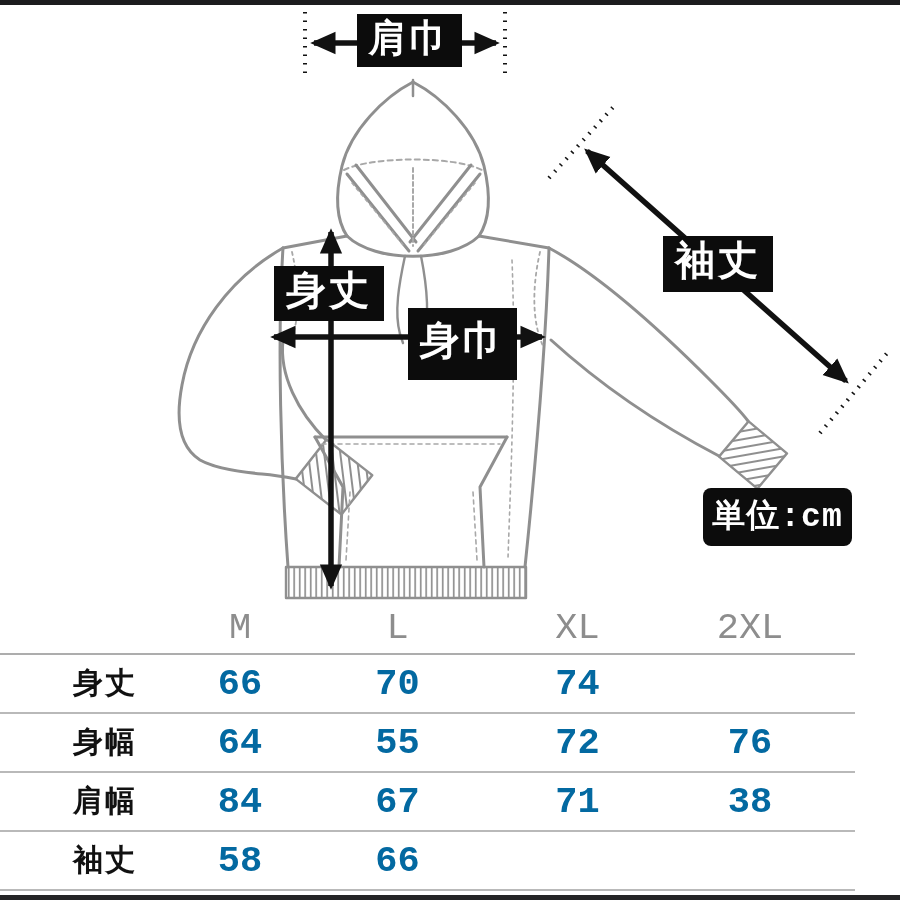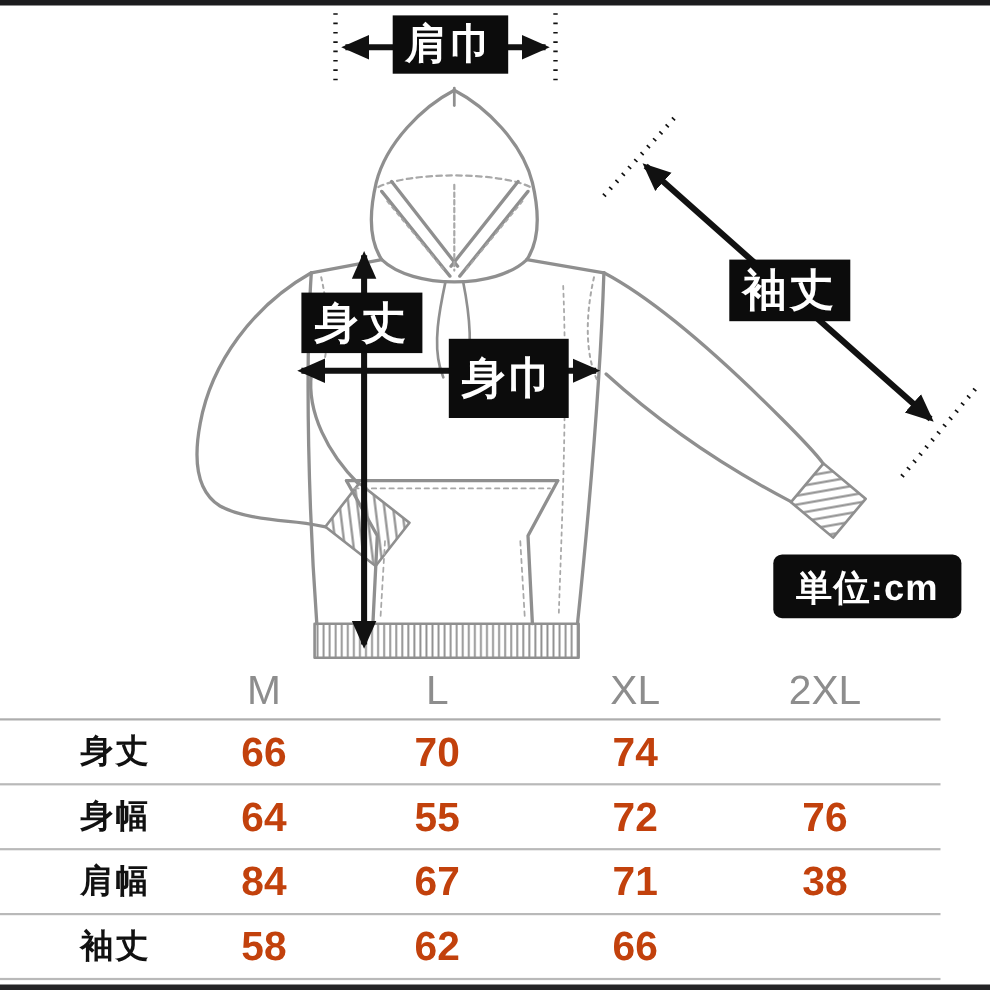--- a/index.html
+++ b/index.html
@@ -1,44 +1,44 @@
 <!DOCTYPE html>
 <html><head>
 <meta charset="utf-8">
 <style>
   html,body{margin:0;padding:0;background:#fff;}
   .screen{
     position:relative;width:900px;height:900px;background:#ffffff;overflow:hidden;
-    font-family:Liberation Sans, sans-serif;
+    font-family:Liberation Mono, monospace;
   }
   .edgebar{position:absolute;left:0;width:900px;background:#1c1c1e;}
   .edgebar.top{top:0;height:5px;}
   .edgebar.bottom{bottom:0;height:5px;background:#242426;}
   .diagram-svg{position:absolute;left:0;top:0;}
   .dim-label{
     position:absolute;background:#0c0c0c;color:#ffffff;
     display:flex;align-items:center;justify-content:center;
     font-weight:bold;letter-spacing:3px;line-height:1;
   }
   .lbl-shoulder{left:357px;top:14px;width:105px;height:53px;font-size:38px;}
   .lbl-bodylen{left:274px;top:266px;width:110px;height:55px;font-size:40px;}
   .lbl-bodywid{left:408px;top:308px;width:109px;height:72px;font-size:40px;}
   .lbl-sleeve{left:663px;top:236px;width:110px;height:56px;font-size:40px;}
-  .lbl-unit{left:703px;top:504px;width:171px;height:58px;font-size:33px;border-radius:8px;letter-spacing:1px;}
+  .lbl-unit{left:703px;top:488px;width:149px;height:58px;font-size:33px;border-radius:8px;letter-spacing:1px;}
   .size-table{position:absolute;left:0;top:602px;width:900px;}
   .t-row{
     display:grid;grid-template-columns:140px 130px 185px 175px 170px;
     padding-left:35px;width:820px;align-items:center;
     border-bottom:2px solid #b9b9b9;height:57px;
   }
   .t-row.t-head{height:51px;border-bottom:2px solid #adadad;}
   .t-cell{text-align:center;}
   .t-colhead{color:#8d8d8d;font-size:37px;font-weight:normal;}
   .t-rowlabel{color:#111;font-size:30px;font-weight:bold;letter-spacing:2px;}
-  .t-num{color:#c2410c;font-size:37px;font-weight:bold;}
+  .t-num{color:#0369a1;font-size:37px;font-weight:bold;}
 </style>
 </head>
 <body>
 
 <div class="screen">
   <div class="edgebar top"></div>
 
   <svg class="diagram-svg" width="900" height="620" viewBox="0 0 900 620">
     <defs>
       <marker id="ah" viewBox="0 0 10 10" refX="8.5" refY="5" markerWidth="4.6" markerHeight="4.6" orient="auto-start-reverse">
@@ -158,19 +158,18 @@
     <div class="t-row">
       <div class="t-cell t-rowlabel">肩幅</div>
       <div class="t-cell t-num">84</div>
       <div class="t-cell t-num">67</div>
       <div class="t-cell t-num">71</div>
       <div class="t-cell t-num">38</div>
     </div>
     <div class="t-row">
       <div class="t-cell t-rowlabel">袖丈</div>
       <div class="t-cell t-num">58</div>
-      <div class="t-cell t-num">62</div>
       <div class="t-cell t-num">66</div>
     </div>
   </div>
 
   <div class="edgebar bottom"></div>
 </div>
 
 </body></html>

